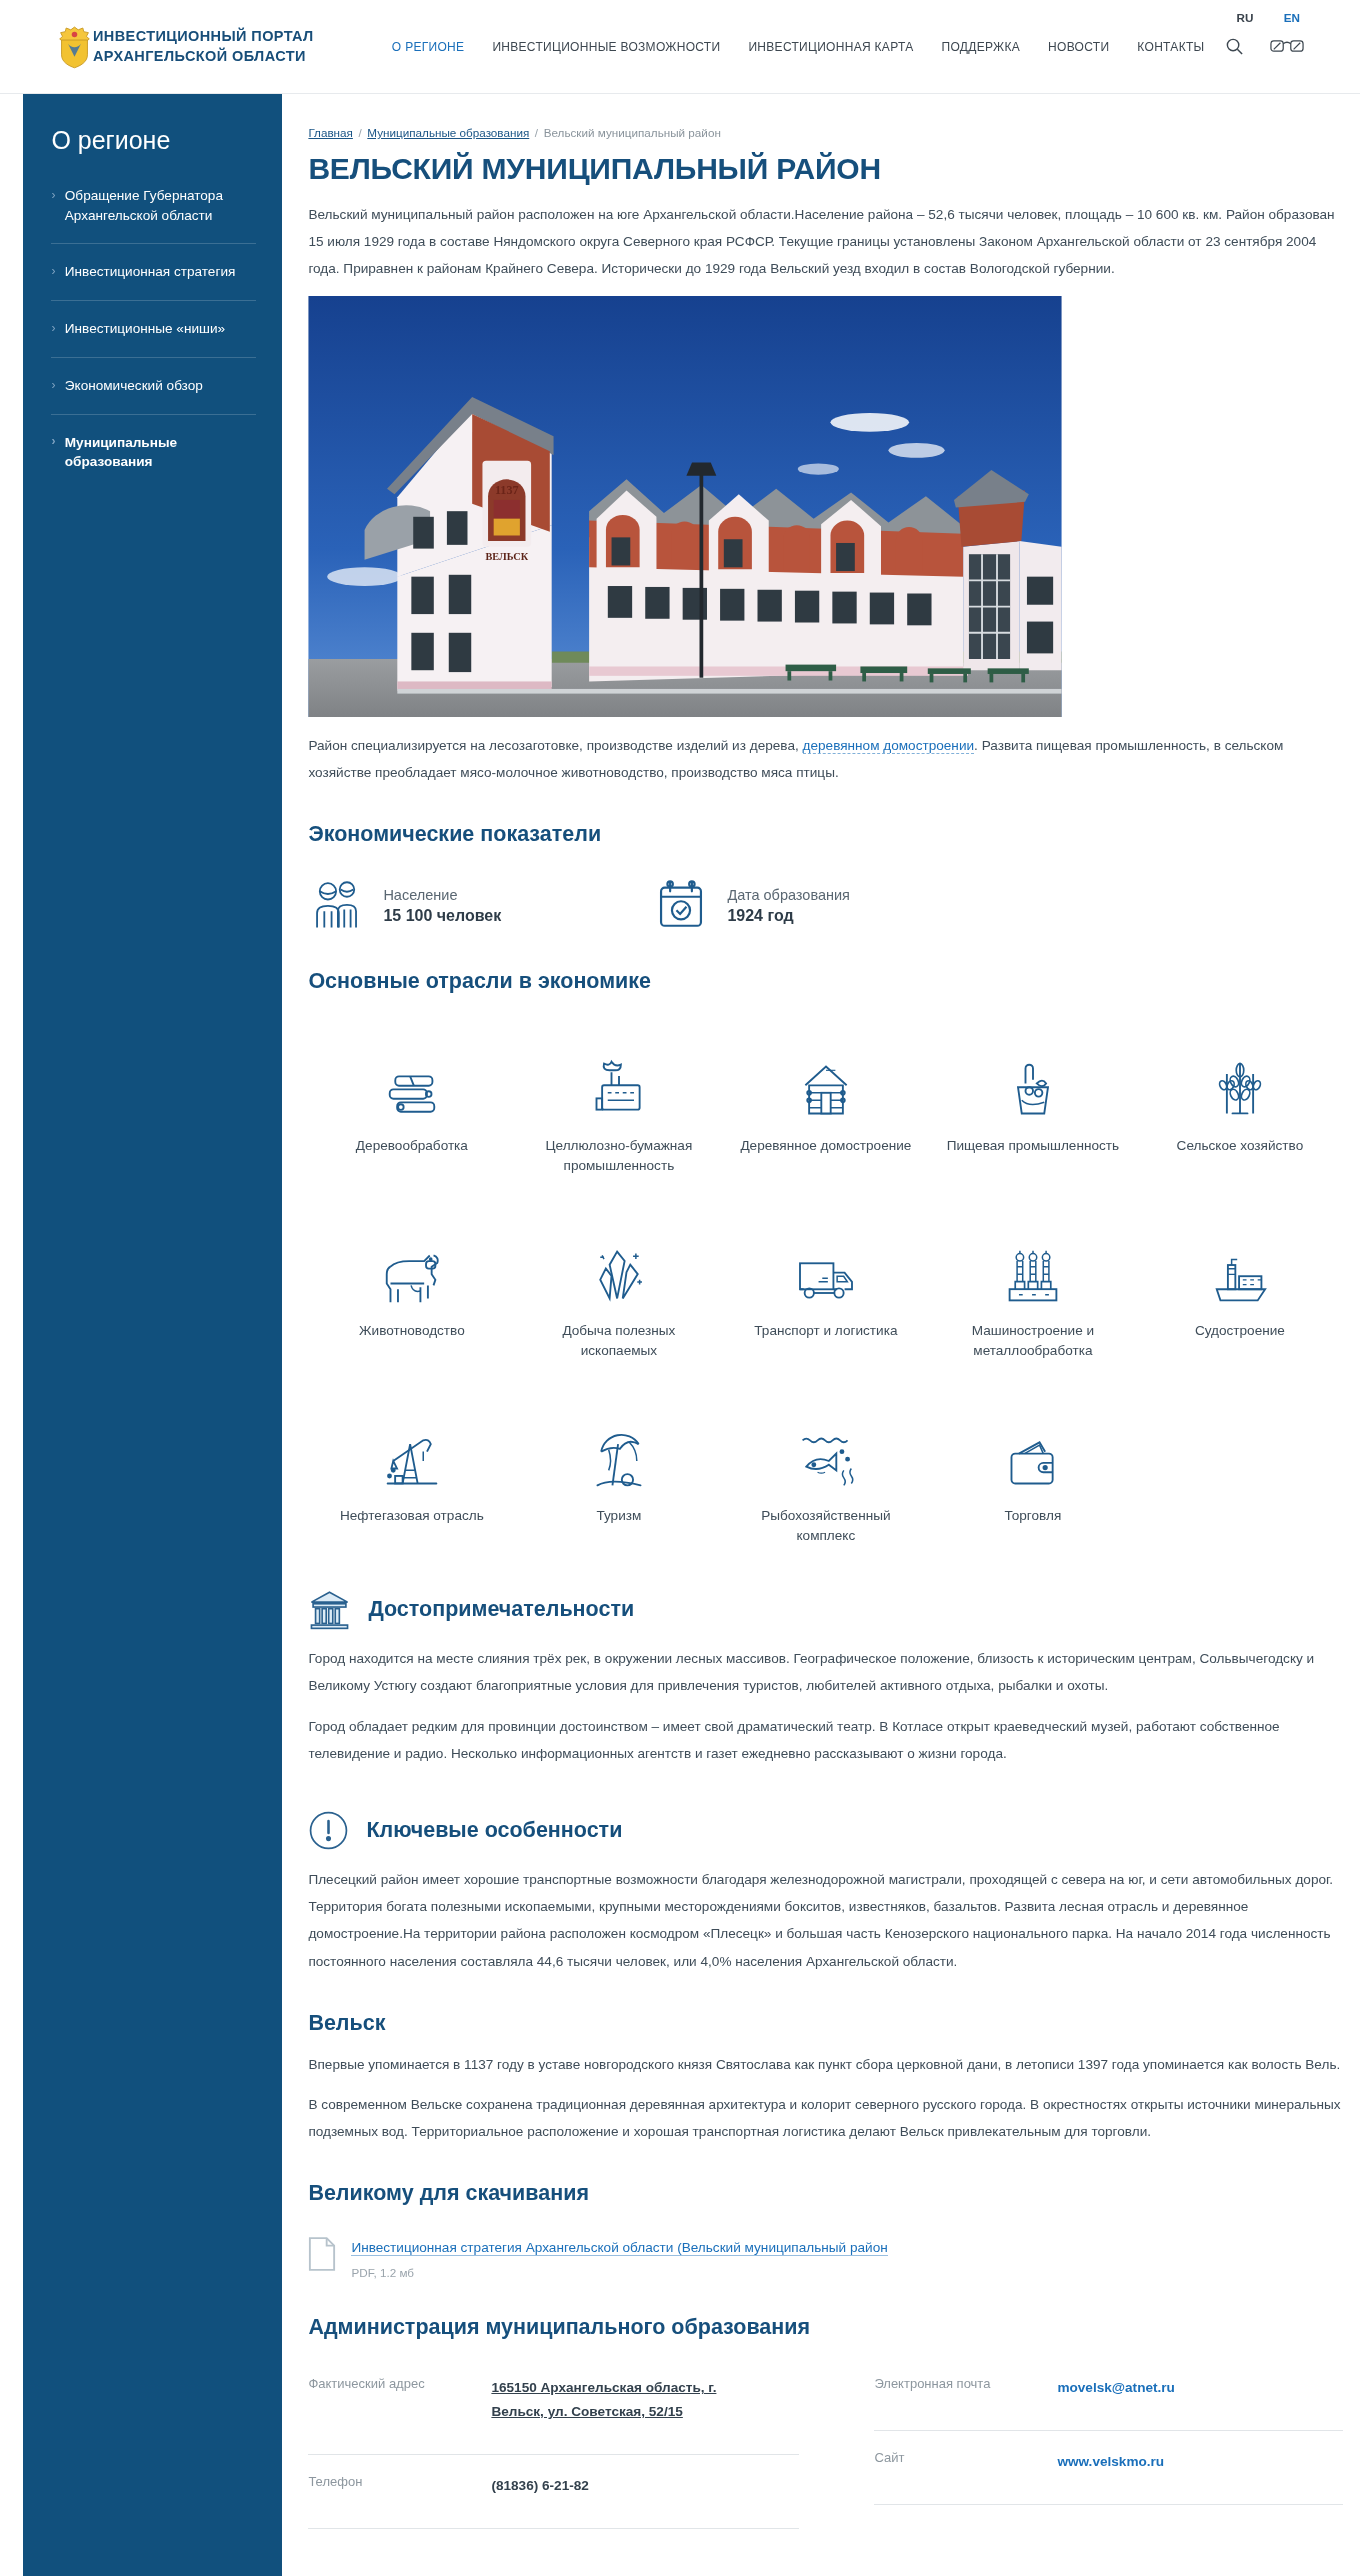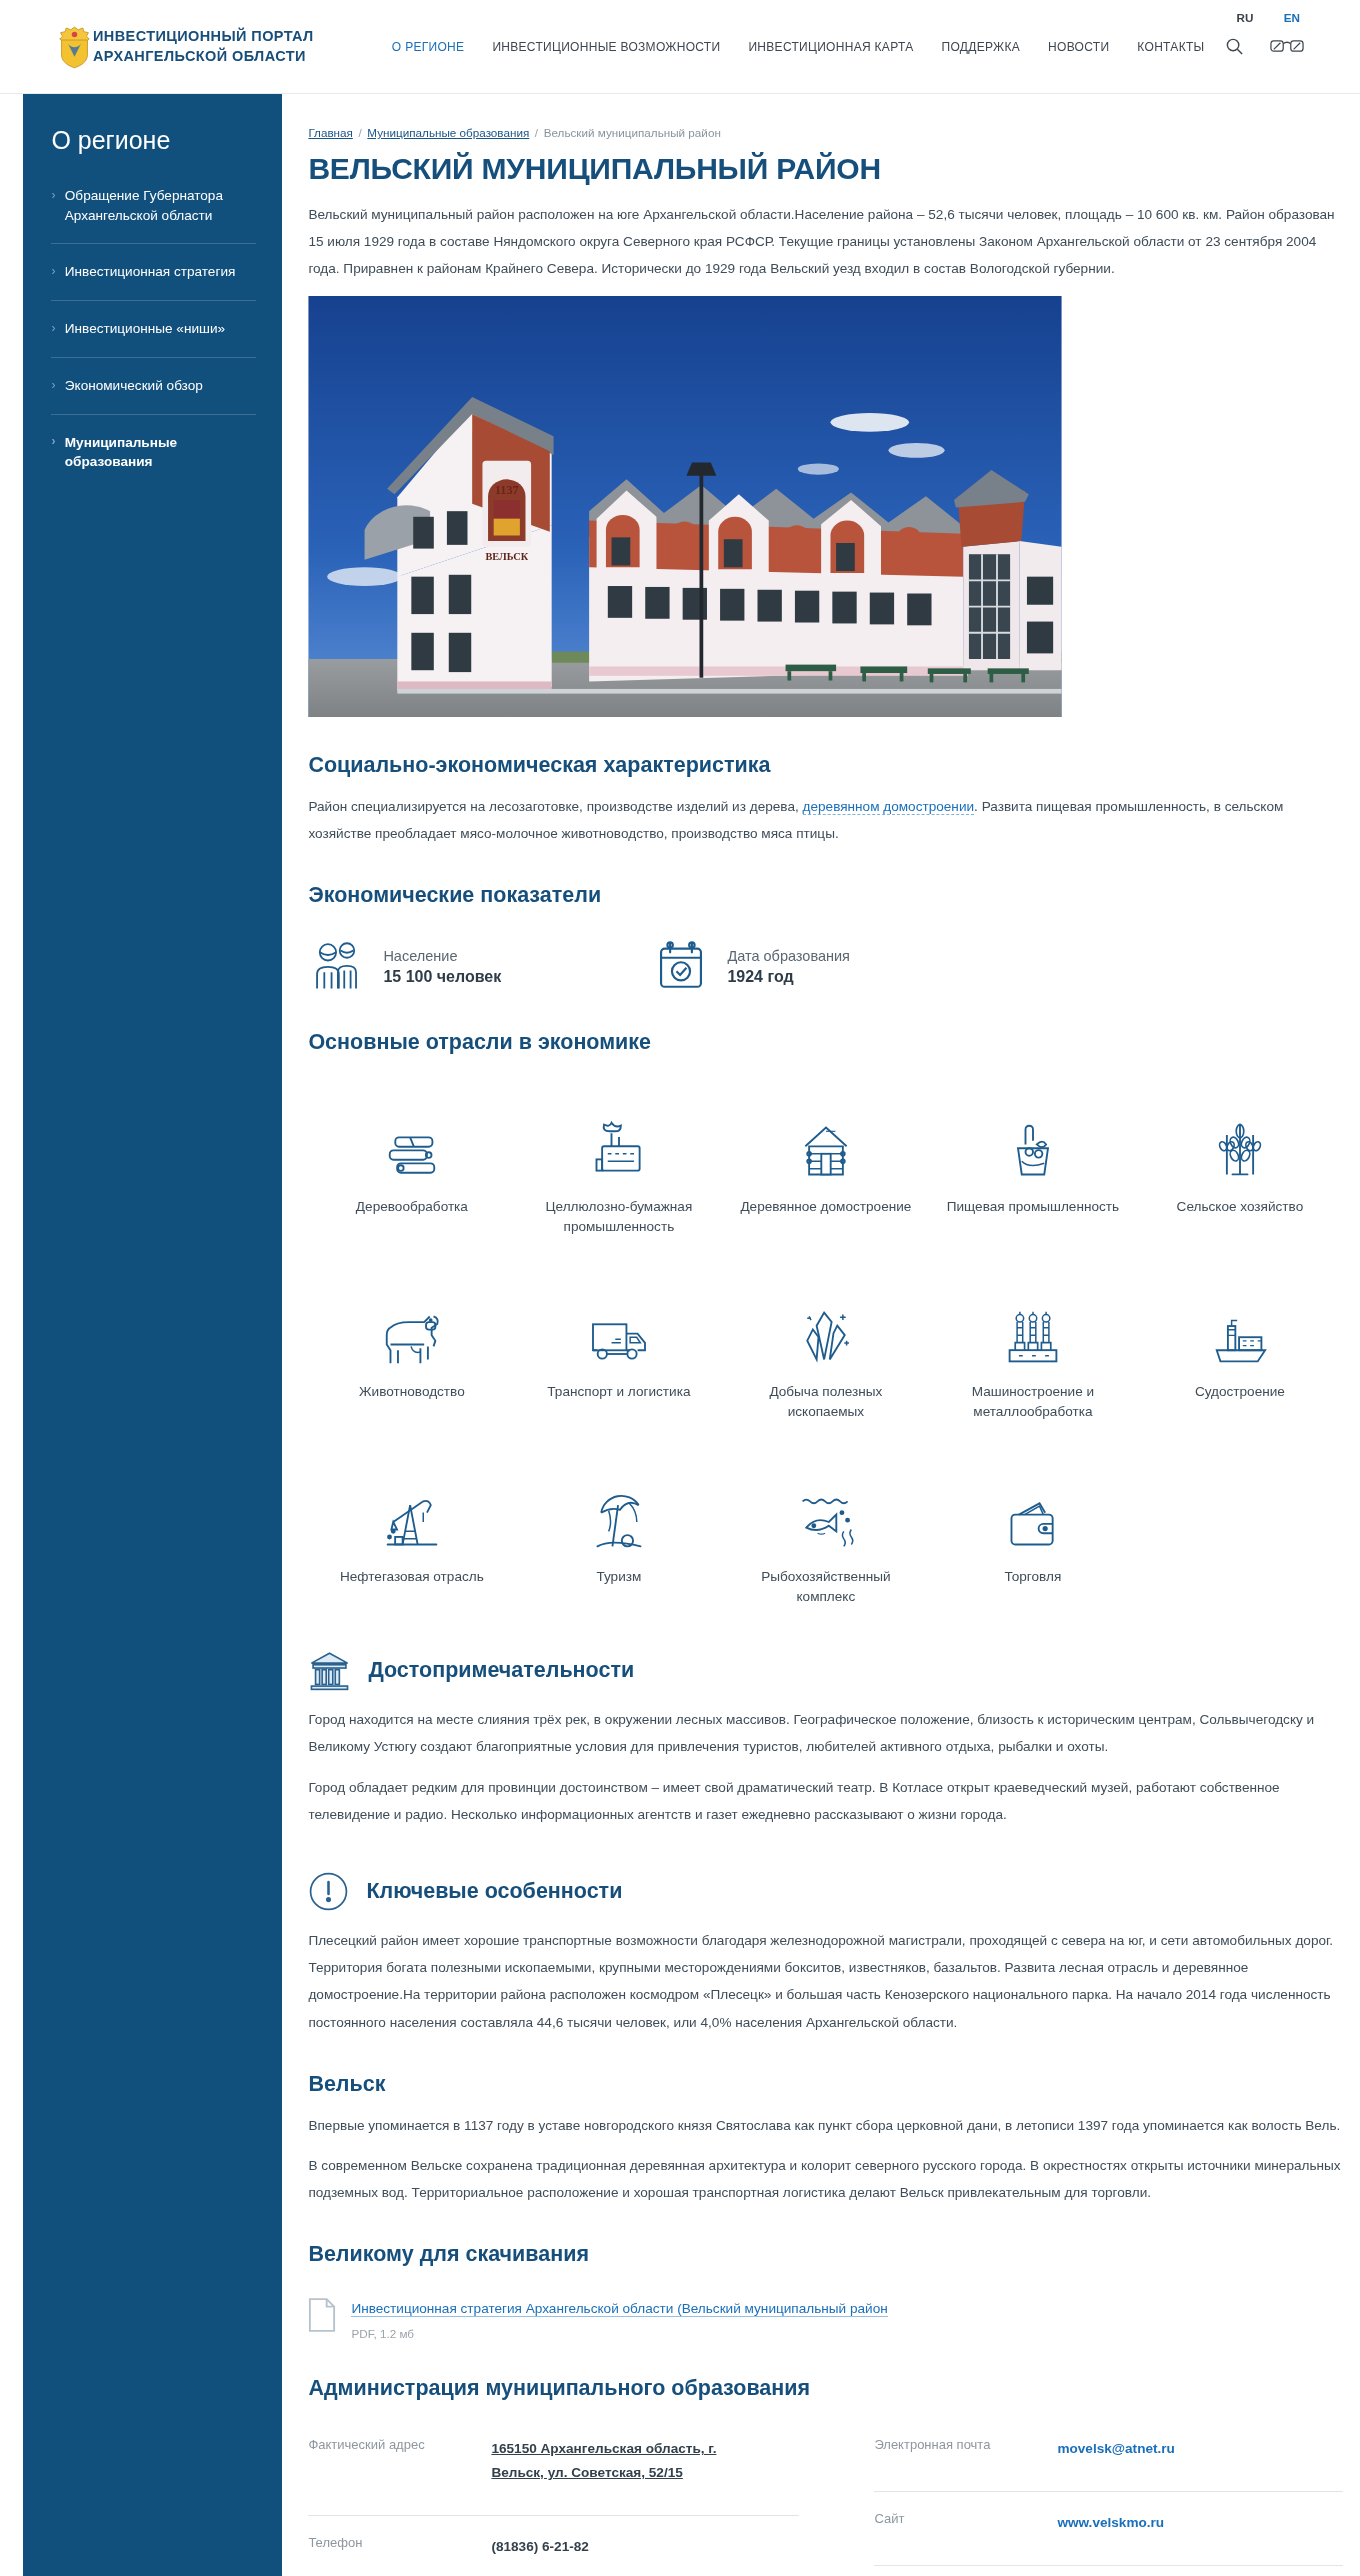--- a/index.html
+++ b/index.html
@@ -251,21 +251,20 @@
         <rect x="662" y="398" width="46" height="6"></rect>
           <rect x="664" y="404" width="4" height="9"></rect>
           <rect x="700" y="404" width="4" height="9"></rect>
         <rect x="726" y="398" width="44" height="6"></rect>
           <rect x="728" y="404" width="4" height="9"></rect>
           <rect x="762" y="404" width="4" height="9"></rect>
       </g>
       <rect x="95" y="420" width="710" height="5" fill="#cfd3d6"></rect>
     </svg>
 
-    <h2 class="sec">Социально-экономическая характеристика</h2>
     <p class="body-text"><span>Район специализируется на лесозаготовке, производстве изделий из дерева, </span><a href="#" class="text-link">деревянном домостроении</a><span>. Развита пищевая промышленность, в сельском хозяйстве преобладает мясо-молочное животноводство, производство мяса птицы.</span></p>
 
     <h2 class="sec">Экономические показатели</h2>
     <div class="indicators">
       <div class="indicator">
         <span>
           <svg width="58" height="58" viewBox="0 0 64 64" fill="none" stroke="#1f5c8e" stroke-width="2">
             <circle cx="22" cy="18" r="9"></circle>
               <path d="M13 18 q9 6 18 0"></path>
             <path d="M10 58 v-16 q0-8 12-8 q12 0 12 8 v16"></path>
@@ -391,44 +390,44 @@
             <path d="M12 38 h36"></path>
             <path d="M34 40 q2 8 10 6" stroke-width="1.6"></path>
             <circle cx="55" cy="12" r="1" fill="#1f5c8e"></circle>
           </svg>
         </span>
         <span class="cap">Животноводство</span>
       </div>
 
       <div class="industry">
         <span class="ic">
+          <svg width="60" height="62" viewBox="0 0 64 66" fill="none" stroke="#1f5c8e" stroke-width="2">
+            <path d="M30 8 l8 10 -8 40 -8-36 z"></path>
+            <path d="M18 26 l6 8 -2 24 -10-20 z"></path>
+            <path d="M44 22 l8 10 -16 26 4-28 z"></path>
+            <path d="M14 12 l2 4 M12 14 l4 0 M50 10 l0 6 M47 13 l6 0 M54 38 l0 5 M51.5 40.5 l5 0" stroke-width="1.6"></path>
+          </svg>
+        </span>
+        <span class="cap">Добыча полезных ископаемых</span>
+      </div>
+
+      <div class="industry">
+        <span class="ic">
           <svg width="64" height="52" viewBox="0 0 68 56" fill="none" stroke="#1f5c8e" stroke-width="2">
             <rect x="6" y="10" width="36" height="28"></rect>
             <path d="M42 20 h12 l8 10 v8 h-8"></path>
             <path d="M42 38 h4 M6 38 h4"></path>
             <circle cx="16" cy="42" r="5"></circle>
               <circle cx="48" cy="42" r="5"></circle>
             <path d="M21 42 h22"></path>
             <path d="M46 24 h7 l4 6 h-11 z" stroke-width="1.6"></path>
             <path d="M26 30 h10 M30 26 h6" stroke-width="1.6"></path>
           </svg>
         </span>
         <span class="cap">Транспорт и логистика</span>
-      </div>
-
-      <div class="industry">
-        <span class="ic">
-          <svg width="60" height="62" viewBox="0 0 64 66" fill="none" stroke="#1f5c8e" stroke-width="2">
-            <path d="M30 8 l8 10 -8 40 -8-36 z"></path>
-            <path d="M18 26 l6 8 -2 24 -10-20 z"></path>
-            <path d="M44 22 l8 10 -16 26 4-28 z"></path>
-            <path d="M14 12 l2 4 M12 14 l4 0 M50 10 l0 6 M47 13 l6 0 M54 38 l0 5 M51.5 40.5 l5 0" stroke-width="1.6"></path>
-          </svg>
-        </span>
-        <span class="cap">Добыча полезных ископаемых</span>
       </div>
 
       <div class="industry">
         <span class="ic">
           <svg width="62" height="58" viewBox="0 0 66 62" fill="none" stroke="#1f5c8e" stroke-width="2">
             <rect x="8" y="44" width="50" height="12"></rect>
             <path d="M14 44 v-8 h10 v8 M28 44 v-8 h10 v8 M42 44 v-8 h10 v8" stroke-width="1.8"></path>
             <g stroke-width="1.6">
               <path d="M16 36 v-22 M22 36 v-22 M30 36 v-22 M36 36 v-22 M44 36 v-22 M50 36 v-22"></path>
               <circle cx="19" cy="10" r="4"></circle>

